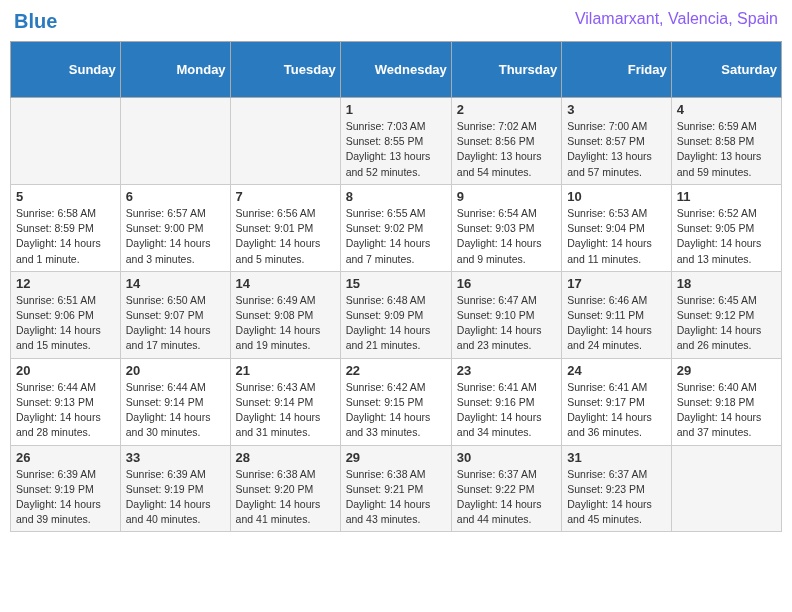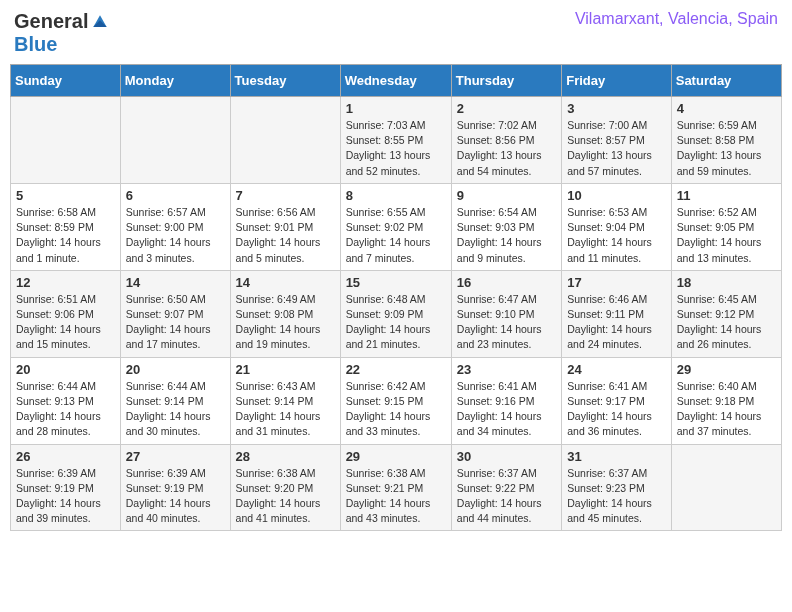--- a/index.html
+++ b/index.html
@@ -58,22 +58,22 @@
       width: 100%;
       border-collapse: collapse;
     }
     thead tr {
       background-color: #2a7abf;
     }
     thead th {
       color: #fff;
       font-size: 13px;
       font-weight: bold;
-      padding: 8px 4px;
-      text-align: left;
+      padding: 20px 4px;
+      text-align: right;
       border: 1px solid #aaa;
     }
     tbody tr {
       vertical-align: top;
     }
     tbody td {
       border: 1px solid #ccc;
       padding: 4px 5px;
       width: 113px;
       min-height: 80px;
@@ -98,27 +98,20 @@
     }
     .empty-cell {
       min-height: 80px;
     }
   </style>
 </head>
 <body>
 
 <div class="header">
   <div class="logo">
-    <div class="logo-text">
-      <span class="logo-general">General</span>
-      <svg class="logo-icon" viewBox="0 0 24 24">
-        <polygon points="4,18 12,4 20,18" fill="#2a7abf"></polygon>
-        <polygon points="12,10 20,18 4,18" fill="#1a5a9f"></polygon>
-      </svg>
-    </div>
     <span class="logo-blue">Blue</span>
   </div>
   <div class="title-block">
     <div class="location-title">Vilamarxant, Valencia, Spain</div>
   </div>
 </div>
 
 <table>
   <thead>
     <tr>
@@ -243,21 +236,21 @@
           <span class="day-number">29</span>
           <div class="day-info">Sunrise: 6:40 AM<br>Sunset: 9:18 PM<br>Daylight: 14 hours and 37 minutes.</div>
         </td>
       </tr>
       <tr>
         <td>
           <span class="day-number">26</span>
           <div class="day-info">Sunrise: 6:39 AM<br>Sunset: 9:19 PM<br>Daylight: 14 hours and 39 minutes.</div>
         </td>
         <td>
-          <span class="day-number">27</span>
+          <span class="day-number">33</span>
           <div class="day-info">Sunrise: 6:39 AM<br>Sunset: 9:19 PM<br>Daylight: 14 hours and 40 minutes.</div>
         </td>
         <td>
           <span class="day-number">28</span>
           <div class="day-info">Sunrise: 6:38 AM<br>Sunset: 9:20 PM<br>Daylight: 14 hours and 41 minutes.</div>
         </td>
         <td>
           <span class="day-number">29</span>
           <div class="day-info">Sunrise: 6:38 AM<br>Sunset: 9:21 PM<br>Daylight: 14 hours and 43 minutes.</div>
         </td>

